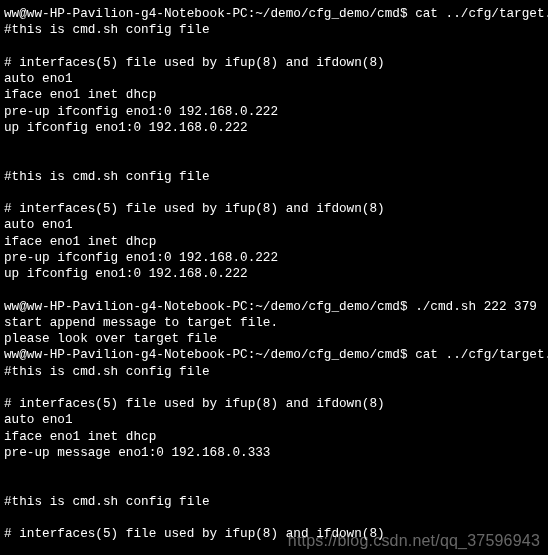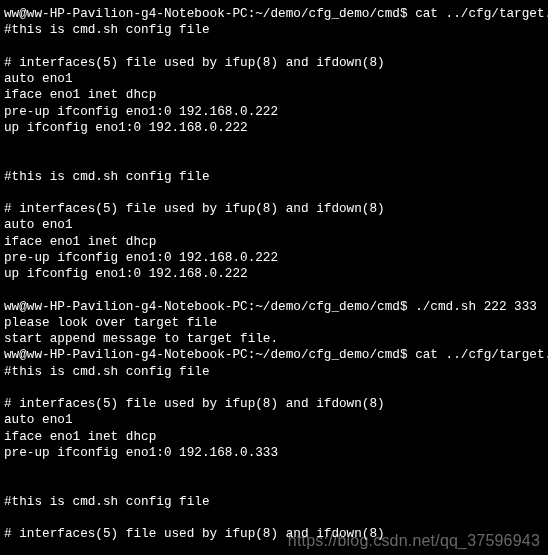--- a/index.html
+++ b/index.html
@@ -50,30 +50,30 @@
     <div class="line"> </div>
     <div class="line"> </div>
     <div class="line">#this is cmd.sh config file</div>
     <div class="line"> </div>
     <div class="line"># interfaces(5) file used by ifup(8) and ifdown(8)</div>
     <div class="line">auto eno1</div>
     <div class="line">iface eno1 inet dhcp</div>
     <div class="line">pre-up ifconfig eno1:0 192.168.0.222</div>
     <div class="line">up ifconfig eno1:0 192.168.0.222</div>
     <div class="line"> </div>
-    <div class="line">ww@ww-HP-Pavilion-g4-Notebook-PC:~/demo/cfg_demo/cmd$ ./cmd.sh 222 333</div>
+    <div class="line">ww@ww-HP-Pavilion-g4-Notebook-PC:~/demo/cfg_demo/cmd$ ./cmd.sh 222 379</div>
+    <div class="line">start append message to target file.</div>
     <div class="line">please look over target file</div>
-    <div class="line">start append message to target file.</div>
     <div class="line">ww@ww-HP-Pavilion-g4-Notebook-PC:~/demo/cfg_demo/cmd$ cat ../cfg/target.t</div>
     <div class="line">#this is cmd.sh config file</div>
     <div class="line"> </div>
     <div class="line"># interfaces(5) file used by ifup(8) and ifdown(8)</div>
     <div class="line">auto eno1</div>
     <div class="line">iface eno1 inet dhcp</div>
-    <div class="line">pre-up ifconfig eno1:0 192.168.0.333</div>
+    <div class="line">pre-up message eno1:0 192.168.0.333</div>
     <div class="line"> </div>
     <div class="line"> </div>
     <div class="line">#this is cmd.sh config file</div>
     <div class="line"> </div>
     <div class="line"># interfaces(5) file used by ifup(8) and ifdown(8)</div>
   </div>
 
 <div class="watermark">https://blog.csdn.net/qq_37596943</div>
 
 </body></html>

